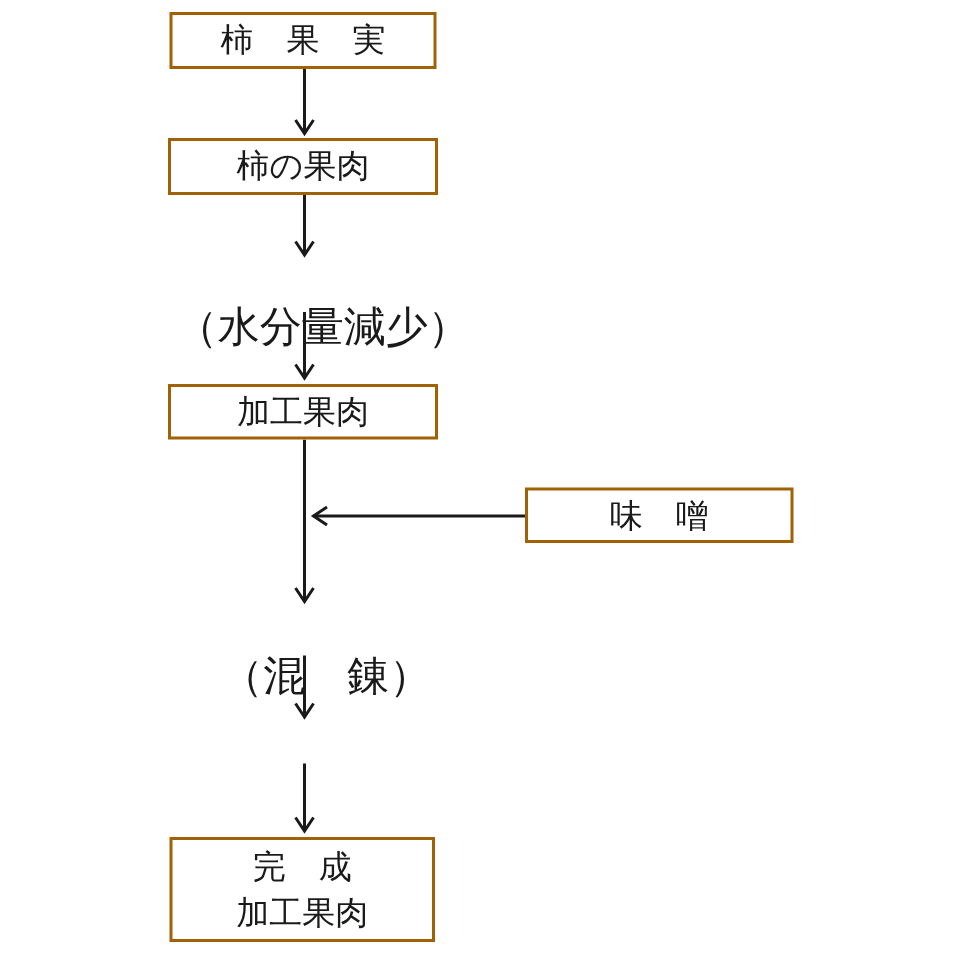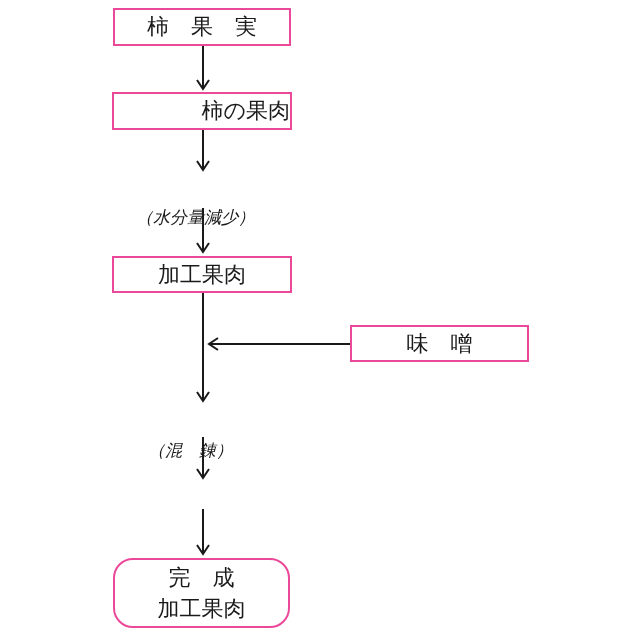--- a/index.html
+++ b/index.html
@@ -18,41 +18,40 @@
   }
   #connectors {
     position: absolute;
     left: 0;
     top: 0;
     width: 640px;
     height: 640px;
   }
   .box {
     position: absolute;
-    border: 2px solid #ec4899;
+    border: 2px solid #a16207;
     background: #ffffff;
     display: flex;
     align-items: center;
     justify-content: center;
     font-size: 22px;
     line-height: 1;
     white-space: pre;
     box-sizing: border-box;
   }
   .box.multiline {
     flex-direction: column;
     line-height: 31px;
   }
   .note {
     position: absolute;
     text-align: center;
-    font-size: 17px;
+    font-size: 28px;
     line-height: 28px;
     white-space: pre;
-    font-style: italic;
   }
 </style>
 </head>
 <body>
 
 <div id="canvas">
 
   <svg id="connectors" width="640" height="640" viewBox="0 0 640 640" aria-hidden="true">
     <defs>
       <marker id="ah" markerUnits="userSpaceOnUse" markerWidth="18" markerHeight="18" refX="11" refY="8" orient="auto">
@@ -65,39 +64,39 @@
     <line x1="203" y1="293" x2="203" y2="401" stroke="#1a1a1a" stroke-width="2" marker-end="url(#ah)"></line>
     <line x1="350" y1="344" x2="209" y2="344" stroke="#1a1a1a" stroke-width="2" marker-end="url(#ah)"></line>
     <line x1="203" y1="437" x2="203" y2="478" stroke="#1a1a1a" stroke-width="2" marker-end="url(#ah)"></line>
     <line x1="203" y1="509" x2="203" y2="554" stroke="#1a1a1a" stroke-width="2" marker-end="url(#ah)"></line>
   </svg>
 
   <div class="box" style="left:113px; top:8px; width:178px; height:38px;">
     <span>柿　果　実</span>
   </div>
 
-  <div class="box" style="left:112px; top:92px; width:180px; height:38px;justify-content:flex-end;">
+  <div class="box" style="left:112px; top:92px; width:180px; height:38px;">
     <span>柿の果肉</span>
   </div>
 
   <div class="note" style="left:86px; top:176px; width:200px;">
     <span>（水分量減少）</span>
   </div>
 
   <div class="box" style="left:350px; top:325px; width:179px; height:37px;">
     <span>味　噌</span>
   </div>
 
   <div class="box" style="left:112px; top:256px; width:180px; height:37px;">
     <span>加工果肉</span>
   </div>
 
-  <div class="note" style="left:81px; top:409px; width:200px;text-align:center;">
+  <div class="note" style="left:102px; top:409px; width:200px;text-align:center;">
     <span>（混　錬）</span>
   </div>
 
 
-  <div class="box multiline" style="left:113px; top:558px; width:177px; height:70px;border-radius:20px;">
+  <div class="box multiline" style="left:113px; top:558px; width:177px; height:70px;">
     <span>完　成</span>
     <span>加工果肉</span>
   </div>
 
 </div>
 
 </body></html>

